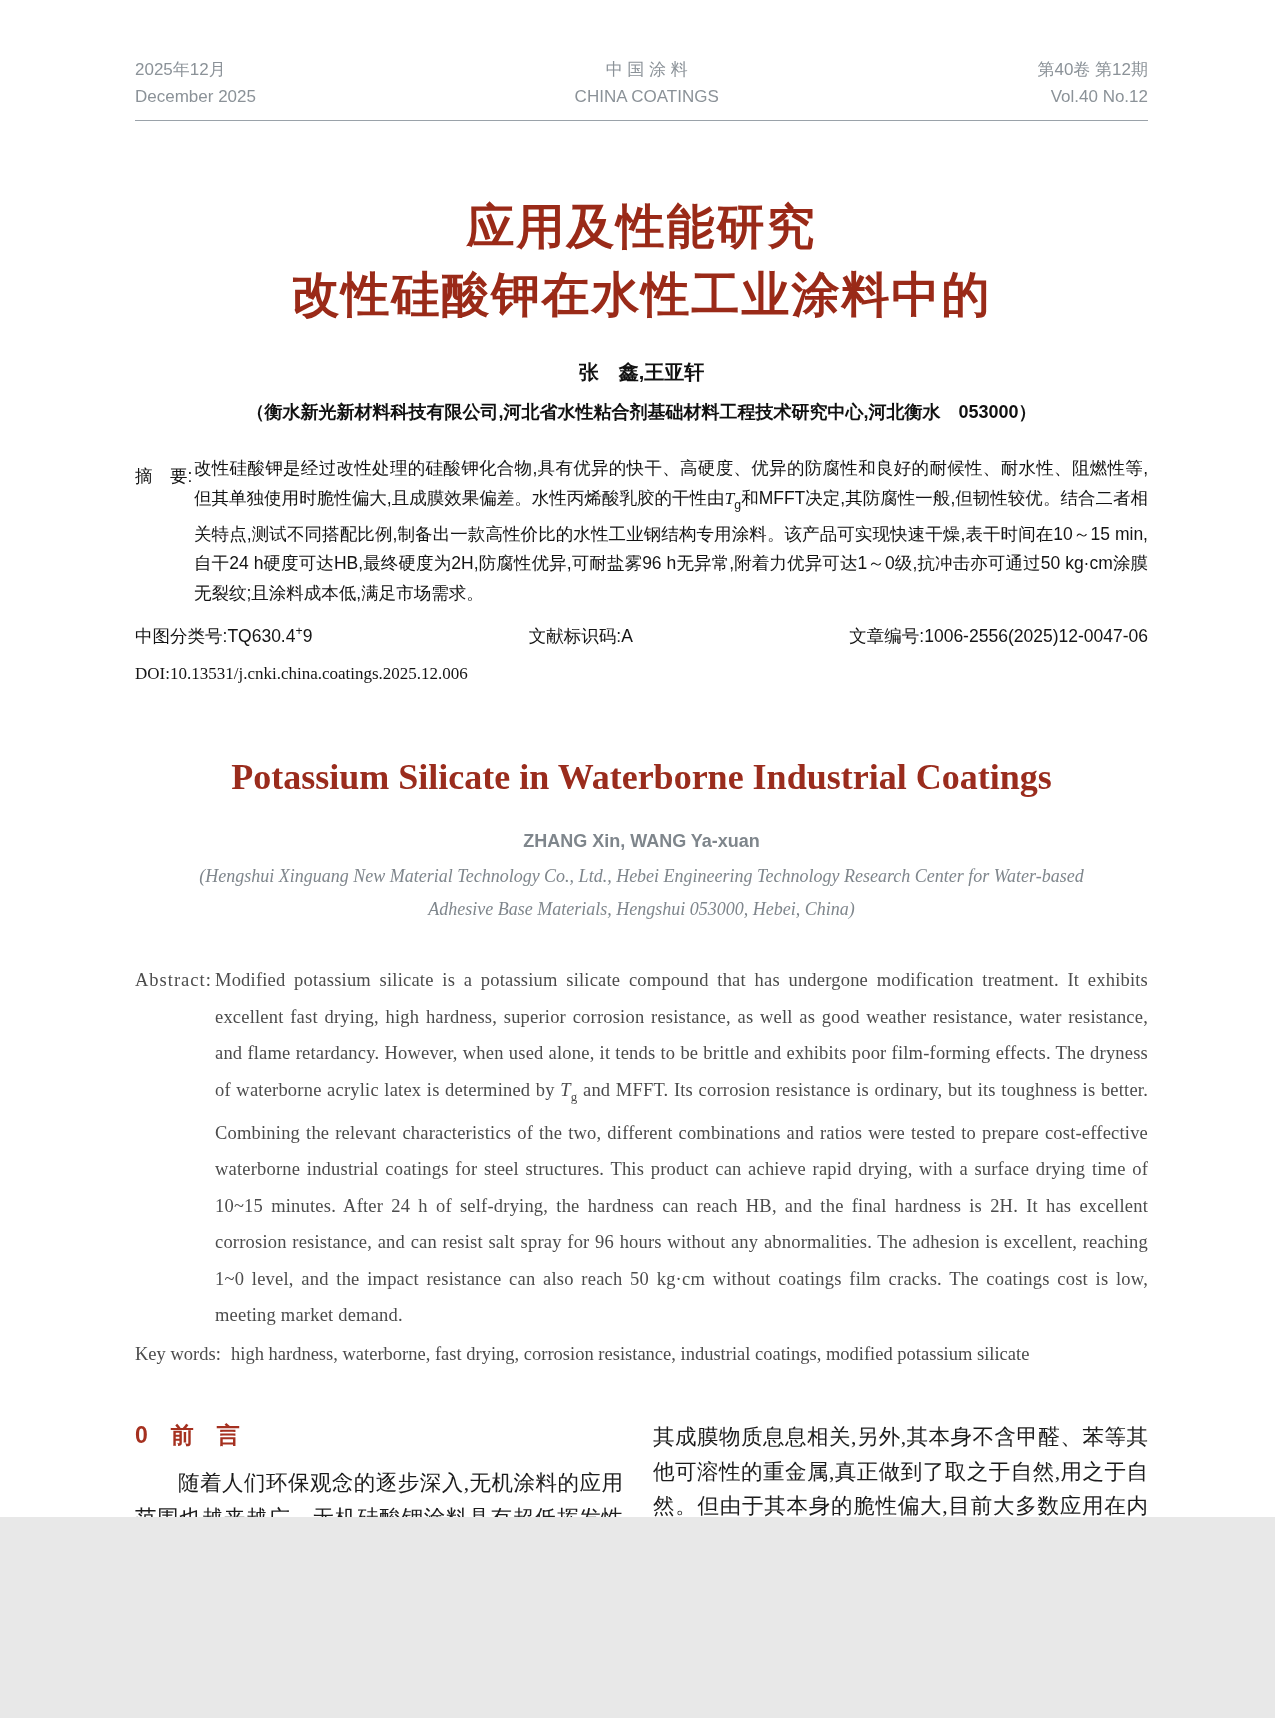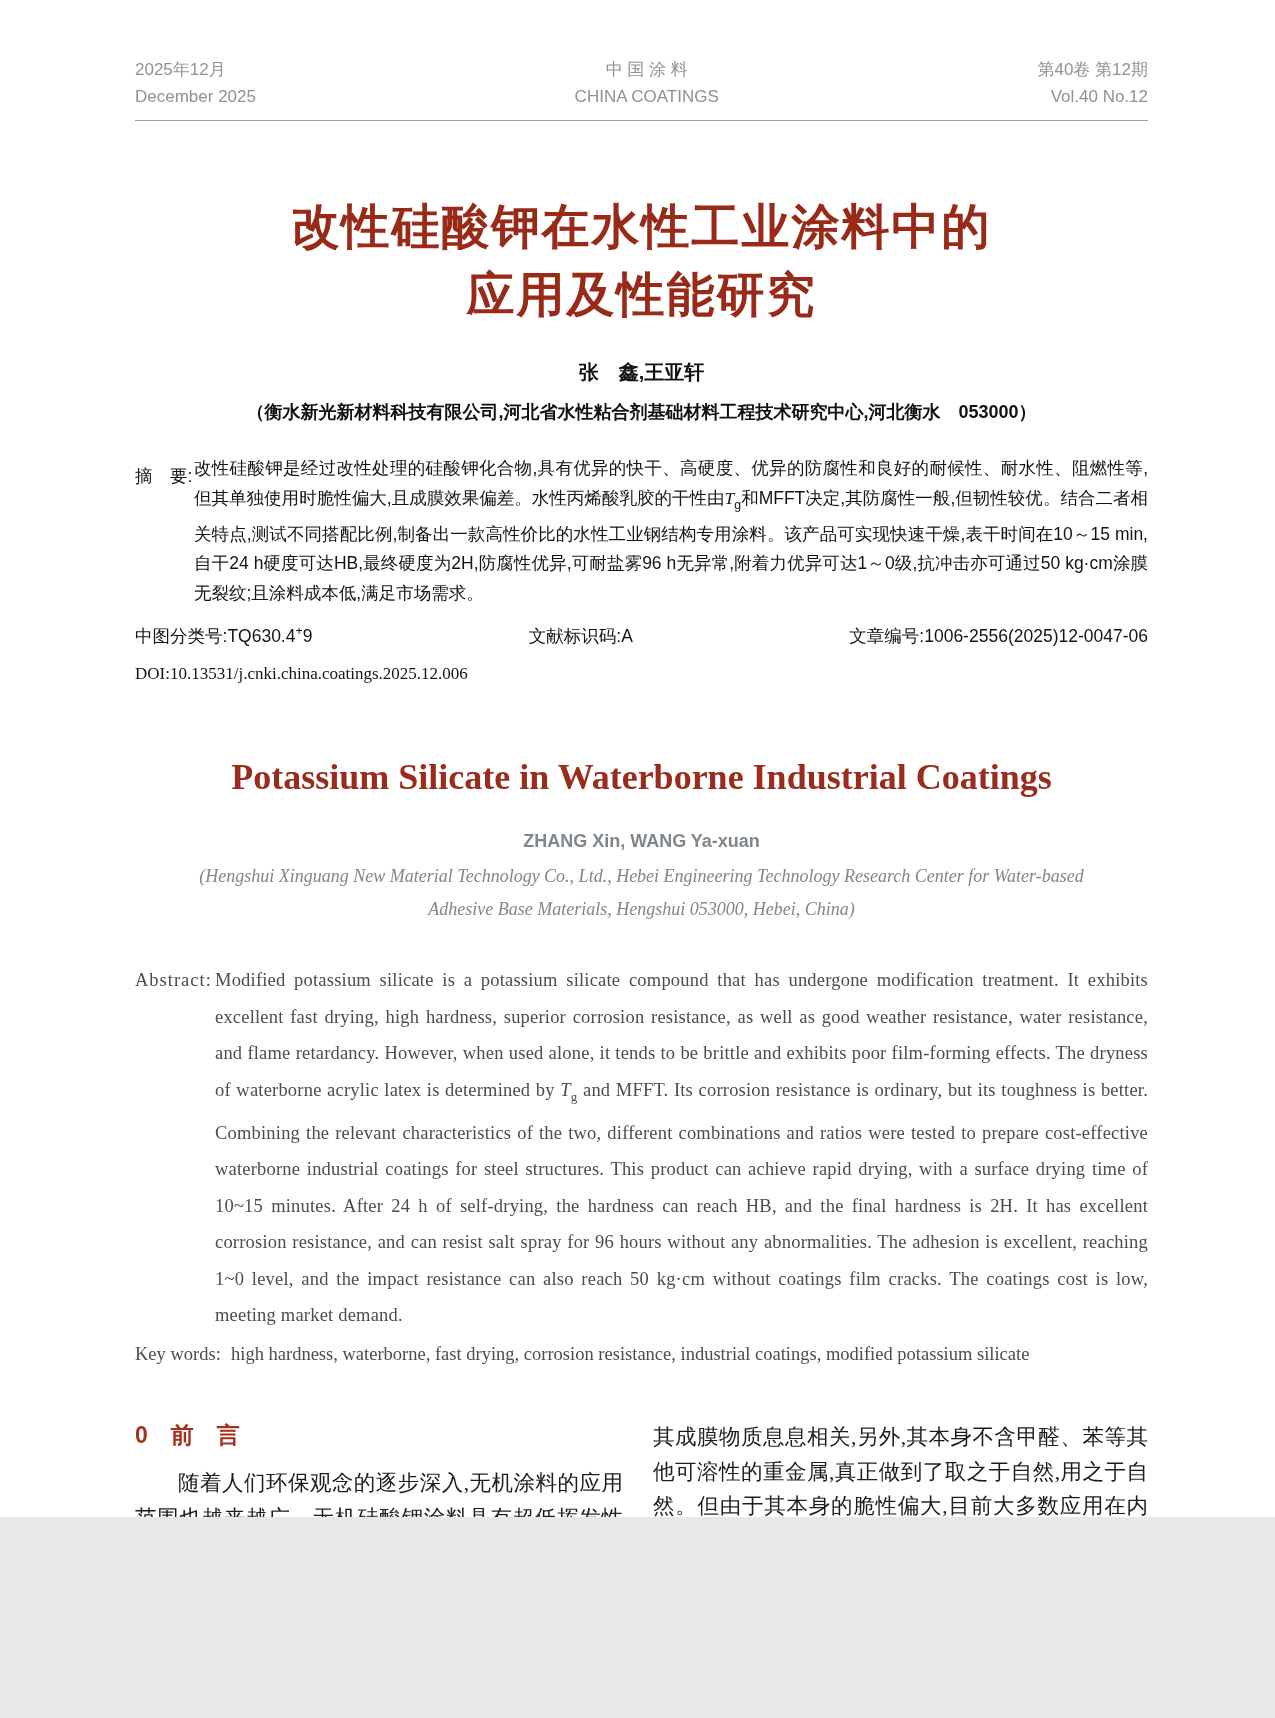--- a/index.html
+++ b/index.html
@@ -87,22 +87,22 @@
       <div>CHINA COATINGS</div>
     </div>
     <div class="col right">
       <div>第40卷 第12期</div>
       <div>Vol.40  No.12</div>
     </div>
   </div>
   <hr class="header-rule">
 
   <div class="cn-title">
+    <div>应用及性能研究</div>
     <div>改性硅酸钾在水性工业涂料中的</div>
-    <div>应用及性能研究</div>
   </div>
 
   <div class="cn-authors">张　鑫,王亚轩</div>
   <div class="cn-affil">（衡水新光新材料科技有限公司,河北省水性粘合剂基础材料工程技术研究中心,河北衡水　053000）</div>
 
   <div class="cn-abs">
     <span class="abs-label">摘　要:</span><span>改性硅酸钾是经过改性处理的硅酸钾化合物,具有优异的快干、高硬度、优异的防腐性和良好的耐候性、耐水性、阻燃性等,但其单独使用时脆性偏大,且成膜效果偏差。水性丙烯酸乳胶的干性由</span><span class="var">T</span><sub>g</sub><span>和MFFT决定,其防腐性一般,但韧性较优。结合二者相关特点,测试不同搭配比例,制备出一款高性价比的水性工业钢结构专用涂料。该产品可实现快速干燥,表干时间在10～15 min,自干24 h硬度可达HB,最终硬度为2H,防腐性优异,可耐盐雾96 h无异常,附着力优异可达1～0级,抗冲击亦可通过50 kg·cm涂膜无裂纹;且涂料成本低,满足市场需求。</span>
   </div>
 
   <div class="cn-meta">

